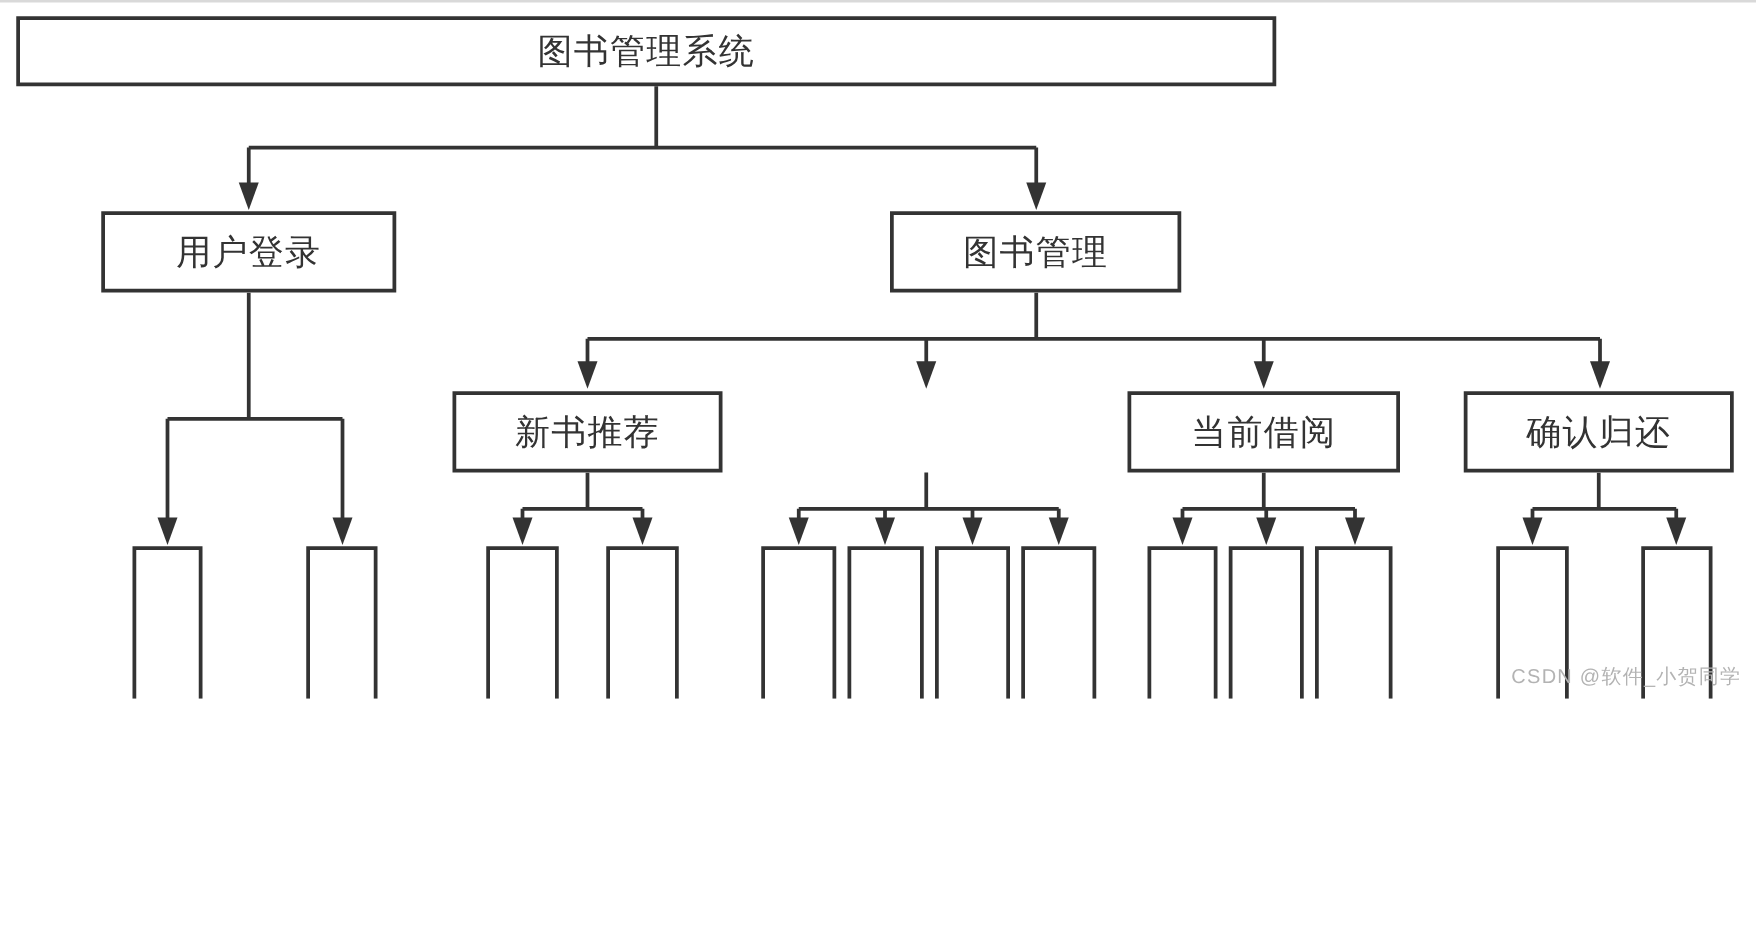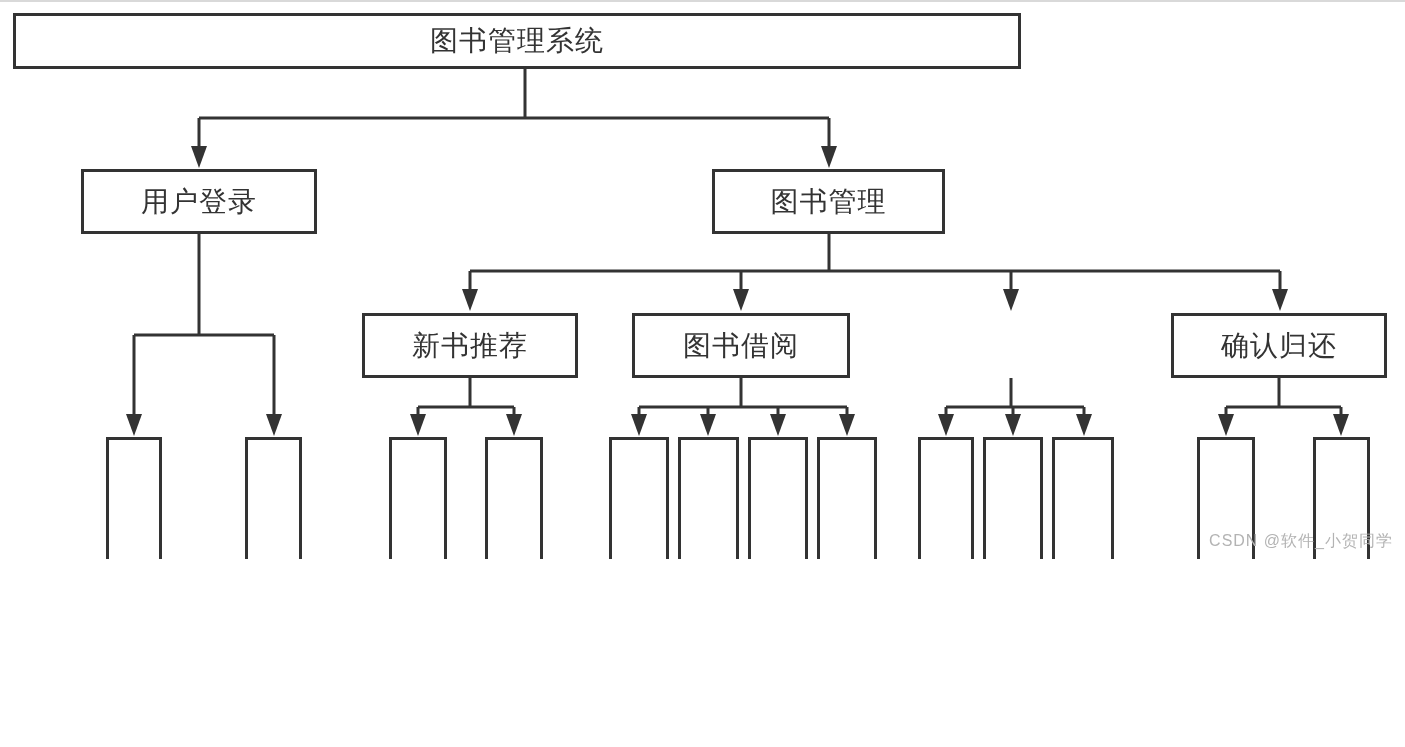--- a/index.html
+++ b/index.html
@@ -94,21 +94,21 @@
       <polygon points="1333,414 1349,414 1341,436"></polygon>
     </g>
   </svg>
 
   <div class="node" style="left:13px;top:13px;width:1008px;height:56px;">图书管理系统</div>
 
   <div class="node" style="left:81px;top:169px;width:236px;height:65px;">用户登录</div>
   <div class="node" style="left:362px;top:313px;width:216px;height:65px;">新书推荐</div>
 
   <div class="node" style="left:712px;top:169px;width:233px;height:65px;">图书管理</div>
-  <div class="node" style="left:632px;top:313px;width:218px;height:65px;">图书借阅</div>
+  <div class="node" style="left:902px;top:313px;width:218px;height:65px;">当前借阅</div>
   <div class="node" style="left:1171px;top:313px;width:216px;height:65px;">确认归还</div>
 
   <div class="leaf" style="left:106px;top:437px;width:56px;height:300px;">
     <span class="vtext">用户登录</span>
   </div>
   <div class="leaf" style="left:245px;top:437px;width:57px;height:300px;">
     <span class="vtext">注销登录</span>
   </div>
 
   <div class="leaf" style="left:389px;top:437px;width:58px;height:300px;">

